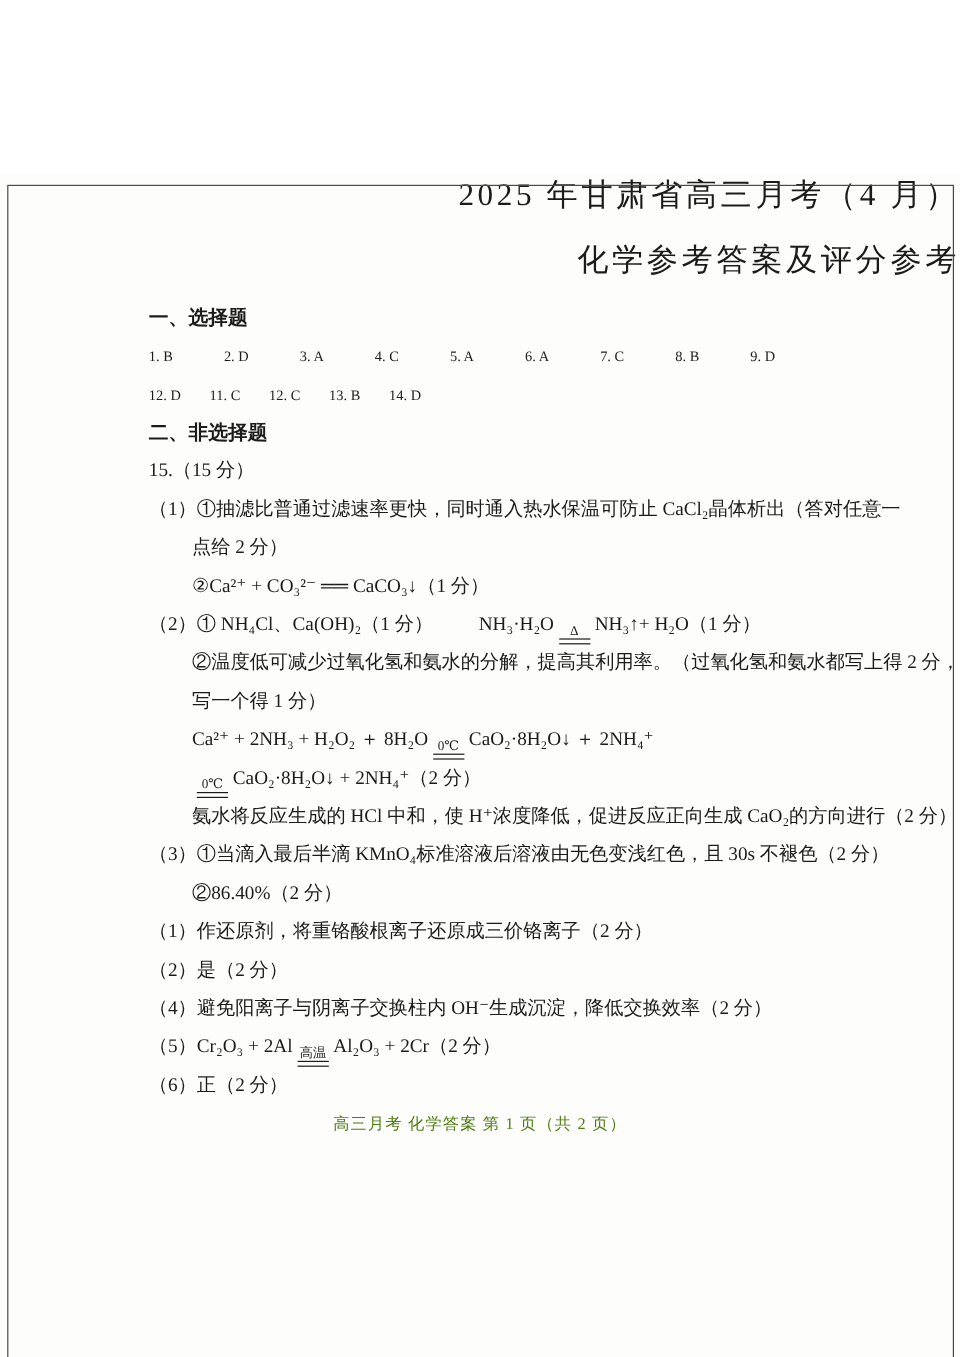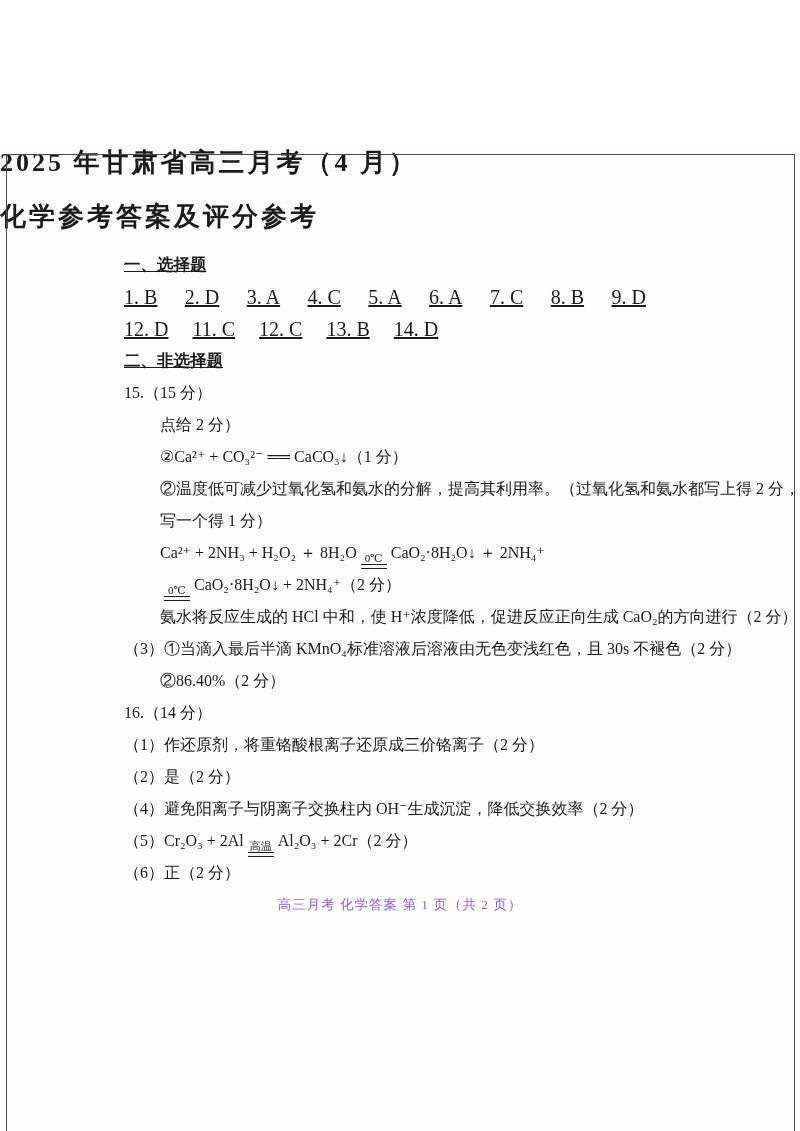--- a/index.html
+++ b/index.html
@@ -10,40 +10,38 @@
     color: #1b1b1b;
     overflow: hidden;
   }
   .page { position: relative; width: 800px; height: 1131px; background: #fdfdfc; }
   .scan-border {
     position: absolute; left: 6px; top: 9px; right: 5px; bottom: 7px;
     border: 1px solid #4a4a4a;
     pointer-events: none;
   }
   .title {
-    text-align: left;
+    text-align: right;
     font-size: 26px;
-    font-weight: bold;
+    font-weight: normal;
     letter-spacing: 3px;
     line-height: 36px;
   }
   .title-1 { margin-top: 145px; }
   .title-2 { margin-top: 18px; }
   .body-block { margin: 14px 118px 0 124px; }
   .heading {
     font-weight: bold;
     font-size: 16.5px;
     line-height: 32px;
-    text-decoration: underline;
   }
   .choice-row {
     display: flex;
     line-height: 32px;
-    font-size: 20px;
-    text-decoration: underline;
+    font-size: 12px;
   }
   .choice-row.justify { width: 522px; justify-content: space-between; }
   .choice-row.plain .choice-item { margin-right: 24px; }
   .line {
     line-height: 32px;
     font-size: 16px;
     white-space: nowrap;
   }
   .indent-0 { padding-left: 0; }
   .indent-1 { padding-left: 36px; }
@@ -61,21 +59,21 @@
     min-width: 26px;
     height: 5px;
     border-top: 1.5px solid #1b1b1b;
     border-bottom: 1.5px solid #1b1b1b;
   }
   .footer {
     margin-top: 4px;
     text-align: center;
     font-size: 13.5px;
     line-height: 24px;
-    color: #8b5cf6;
+    color: #4d7c0f;
     letter-spacing: 1px;
   }
 </style>
 </head>
 <body>
 
 <div class="page">
   <div class="scan-border"></div>
 
   <div class="title title-1">2025 年甘肃省高三月考（4 月）</div>
@@ -99,36 +97,40 @@
           <span class="choice-item">12. D</span>
           <span class="choice-item">11. C</span>
           <span class="choice-item">12. C</span>
           <span class="choice-item">13. B</span>
           <span class="choice-item">14. D</span>
         </div>
       </div>
     <div class="heading">二、非选择题</div>
     <div id="answer-lines">
         <div class="line indent-0"><span>15.（15 分）</span></div>
+        <div class="line indent-0"><span>（1）①抽滤比普通过滤速率更快，同时通入热水保温可防止 CaCl₂晶体析出（答对任意一</span></div>
         <div class="line indent-1"><span>点给 2 分）</span></div>
         <div class="line indent-1"><span>②Ca²⁺ + CO₃²⁻ ══ CaCO₃↓（1 分）</span></div>
+        <div class="line indent-0"><span>（2）① NH₄Cl、Ca(OH)₂（1 分）</span><span class="hgap" style="width: 38px;"></span><span>NH₃·H₂O</span><span class="ceq">
+            <span class="cond">Δ</span>
+            <span class="bars"></span>
+          </span><span>NH₃↑+ H₂O（1 分）</span></div>
         <div class="line indent-1"><span>②温度低可减少过氧化氢和氨水的分解，提高其利用率。（过氧化氢和氨水都写上得 2 分，</span></div>
         <div class="line indent-1"><span>写一个得 1 分）</span></div>
         <div class="line indent-1"><span>Ca²⁺ + 2NH₃ + H₂O₂ ＋ 8H₂O</span><span class="ceq">
             <span class="cond">0℃</span>
             <span class="bars"></span>
           </span><span>CaO₂·8H₂O↓ ＋ 2NH₄⁺</span></div>
         <div class="line indent-1"><span class="ceq">
             <span class="cond">0℃</span>
             <span class="bars"></span>
           </span><span>CaO₂·8H₂O↓ + 2NH₄⁺（2 分）</span></div>
         <div class="line indent-1"><span>氨水将反应生成的 HCl 中和，使 H⁺浓度降低，促进反应正向生成 CaO₂的方向进行（2 分）</span></div>
         <div class="line indent-0"><span>（3）①当滴入最后半滴 KMnO₄标准溶液后溶液由无色变浅红色，且 30s 不褪色（2 分）</span></div>
         <div class="line indent-1"><span>②86.40%（2 分）</span></div>
-        <div class="line indent-0"><span>16.（14 分）</span></div>
         <div class="line indent-0"><span>（1）作还原剂，将重铬酸根离子还原成三价铬离子（2 分）</span></div>
         <div class="line indent-0"><span>（2）是（2 分）</span></div>
         <div class="line indent-0"><span>（4）避免阳离子与阴离子交换柱内 OH⁻生成沉淀，降低交换效率（2 分）</span></div>
         <div class="line indent-0"><span>（5）Cr₂O₃ + 2Al</span><span class="ceq">
             <span class="cond">高温</span>
             <span class="bars"></span>
           </span><span>Al₂O₃ + 2Cr（2 分）</span></div>
         <div class="line indent-0"><span>（6）正（2 分）</span></div>
       </div>
   </div>

